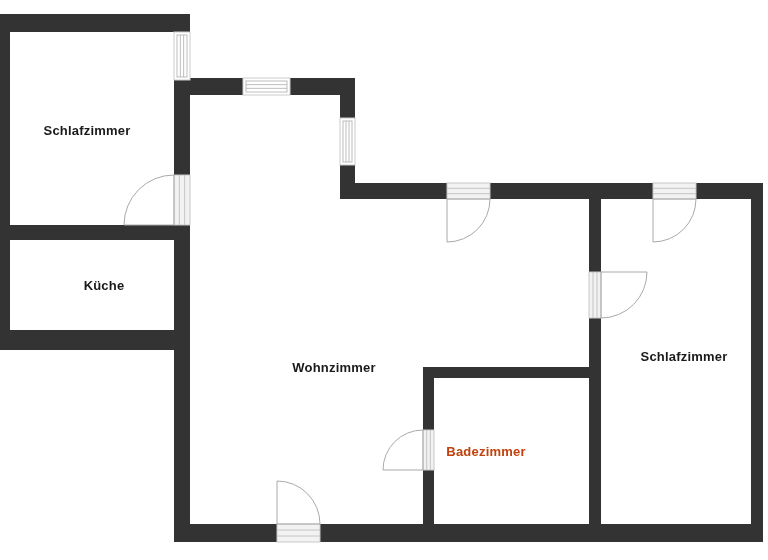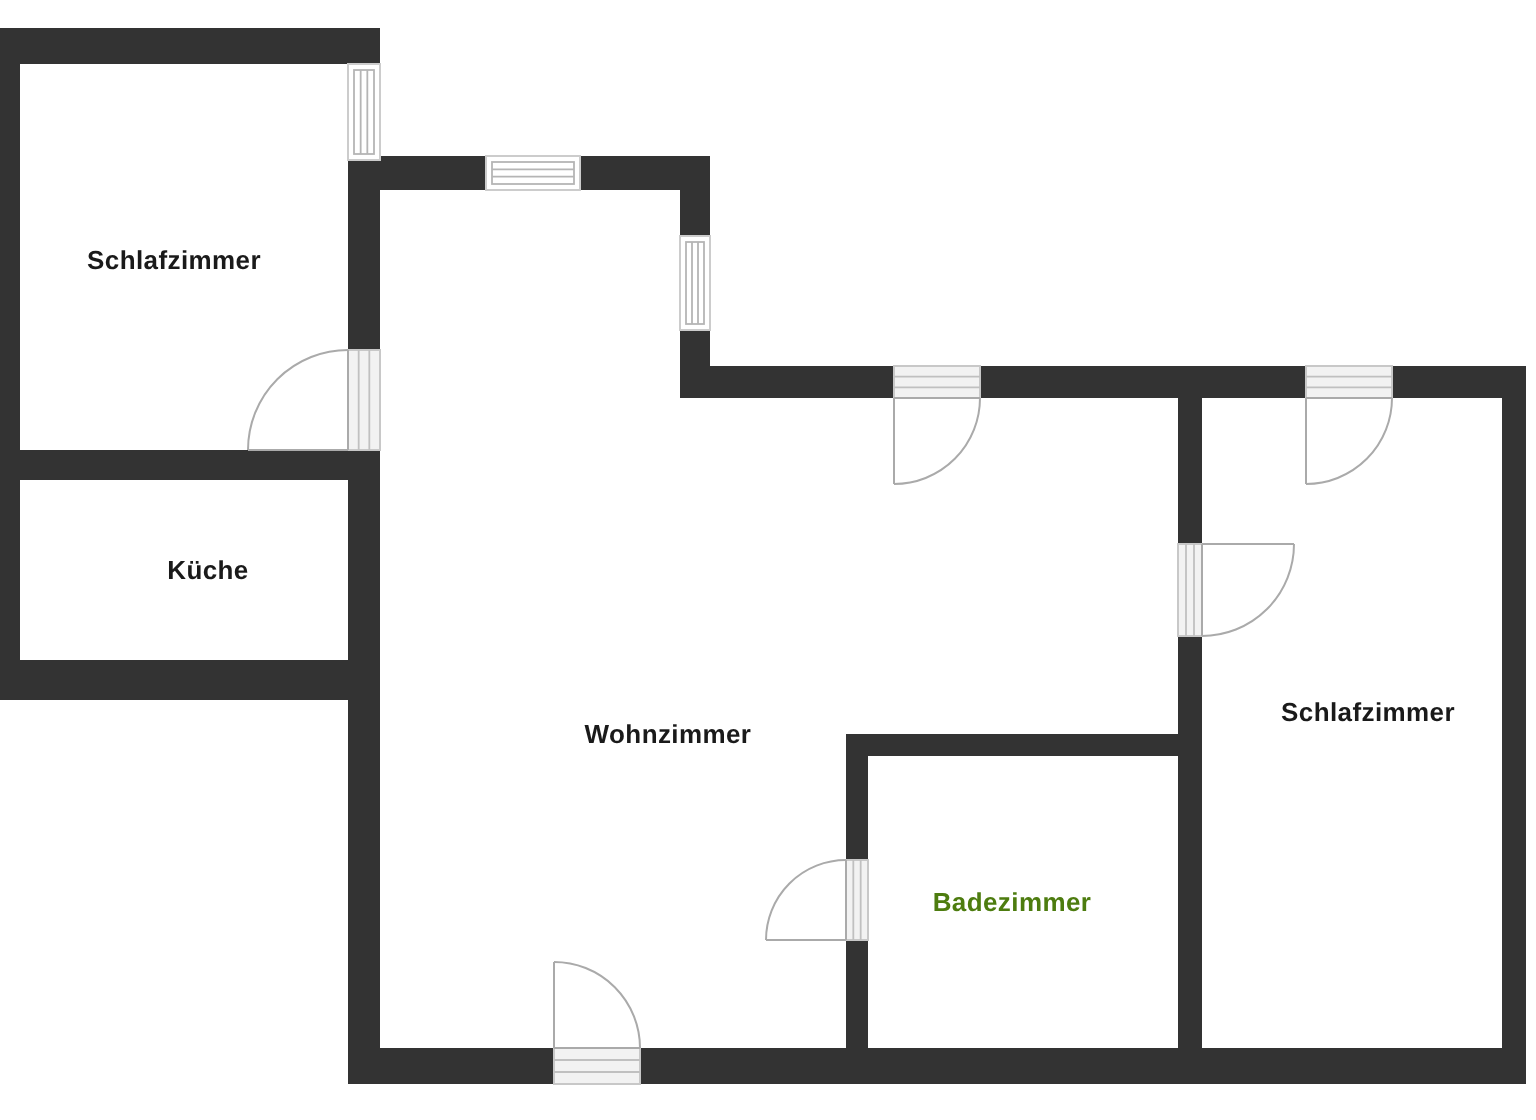--- a/index.html
+++ b/index.html
@@ -136,16 +136,16 @@
           <line x1="277" y1="524" x2="277" y2="481" stroke="#aaaaaa" stroke-width="1"></line>
           <path d="M 277 481 A 43 43 0 0 1 320 524" fill="none" stroke="#aaaaaa" stroke-width="1"></path>
           <line x1="277" y1="524" x2="320" y2="524" stroke="#aaaaaa" stroke-width="1"></line>
         </g>
       </g>
   </svg>
   <div id="labels-layer">
       <div class="room-label" style="left: 87px; top: 130px; color: rgb(26, 26, 26);">Schlafzimmer</div>
       <div class="room-label" style="left: 104px; top: 285px; color: rgb(26, 26, 26);">Küche</div>
       <div class="room-label" style="left: 334px; top: 350px; color: rgb(26, 26, 26); margin-top: 17px;">Wohnzimmer</div>
-      <div class="room-label" style="left: 506px; top: 451px; color: #4d7c0f;">Badezimmer</div>
+      <div class="room-label" style="left: 486px; top: 451px; color: #c2410c;">Badezimmer</div>
       <div class="room-label" style="left: 684px; top: 356px; color: rgb(26, 26, 26);">Schlafzimmer</div>
     </div>
 </div>
 
 </body></html>

